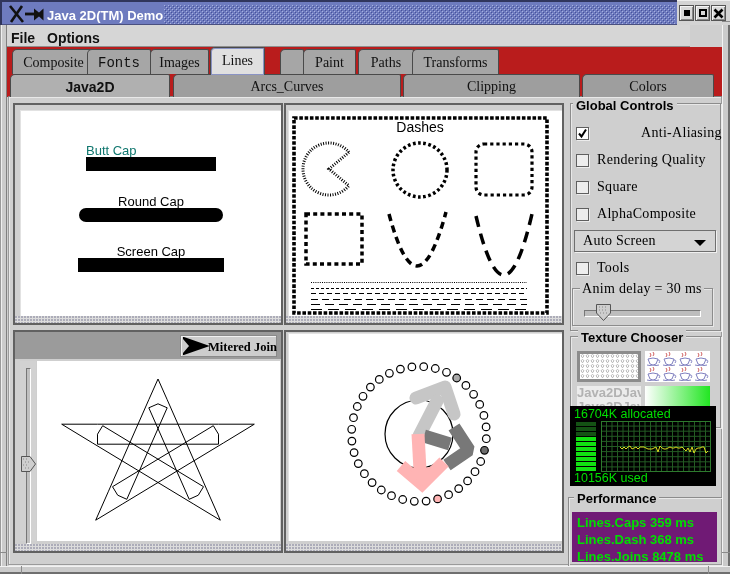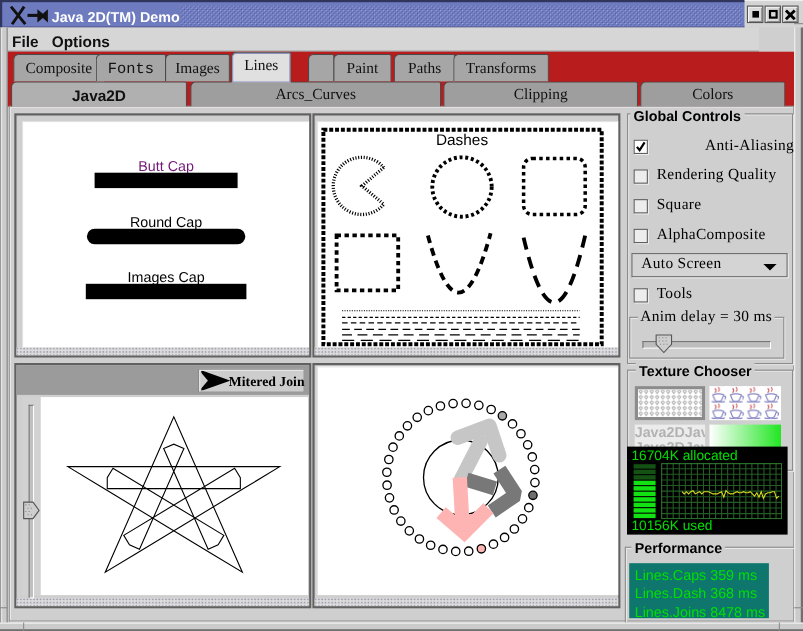--- a/index.html
+++ b/index.html
@@ -98,25 +98,25 @@
   <div class="dpb" style="left:284px;top:330px;width:280px;height:223px;"></div>
   <div class="surf" style="left:20px;top:110px;width:261px;height:206px;"></div>
   <div class="texstrip" style="left:15px;top:316px;width:266px;"></div>
   <div class="surf" style="left:288px;top:110px;width:274px;height:206px;"></div>
   <div class="texstrip" style="left:286px;top:316px;width:276px;"></div>
   <div class="texstrip" style="left:15px;top:544px;width:266px;"></div>
   <div class="texstrip" style="left:286px;top:544px;width:276px;"></div>
   <div class="surf" style="left:37px;top:361px;width:243px;height:180px;border:none;"></div>
   <div class="surf" style="left:288px;top:333px;width:274px;height:208px;"></div>
 
-  <div class="abs" style="left:86px;top:143px;width:130px;text-align:center;font-size:13px;color:#701a75;">Butt Cap</div>
+  <div class="abs" style="left:86px;top:143px;width:130px;font-size:13px;color:#0f766e;">Butt Cap</div>
   <div class="abs" style="left:86px;top:157px;width:130px;height:14px;background:#000;"></div>
   <div class="abs" style="left:86px;top:194px;width:130px;text-align:center;font-size:13px;color:#000;">Round Cap</div>
   <div class="abs" style="left:79px;top:208px;width:144px;height:14px;background:#000;border-radius:7px;"></div>
-  <div class="abs" style="left:86px;top:244px;width:130px;text-align:center;font-size:13px;color:#000;">Images Cap</div>
+  <div class="abs" style="left:86px;top:244px;width:130px;text-align:center;font-size:13px;color:#000;">Screen Cap</div>
   <div class="abs" style="left:78px;top:258px;width:146px;height:14px;background:#000;"></div>
 
   <svg class="abs" style="left:288px;top:105px;" width="273" height="211" viewBox="0 0 273 211" fill="none" stroke="#000">
     <rect x="6" y="13" width="253" height="195" stroke-width="3.6" stroke-dasharray="3.6 1.7"></rect>
     <text x="132" y="27" fill="#000" stroke="none" font-size="14" text-anchor="middle" font-family="Liberation Sans">Dashes</text>
     <path d="M60.9 47.3 A26 26 0 1 0 60.9 80.7 L41 64 Z" stroke-width="3" stroke-dasharray="1 1.5"></path>
     <circle cx="132" cy="65" r="27" stroke-width="3.5" stroke-dasharray="2.7 2.5"></circle>
     <rect x="188" y="39" width="56" height="51" rx="8" stroke-width="3.2" stroke-dasharray="3.2 3"></rect>
     <rect x="18" y="109" width="56" height="50" stroke-width="3.5" stroke-dasharray="4 3.2"></rect>
     <path d="M101 109 Q129 214 158 107" stroke-width="3.5" stroke-dasharray="7 5"></path>
@@ -305,21 +305,21 @@
           <line x1="0" y1="45.9" x2="110" y2="45.9"></line>
         </g>
       <rect x="0.5" y="0.5" width="109" height="50" fill="none" stroke="#2d7a2d"></rect>
       <polyline fill="none" stroke="#d8d820" stroke-width="1" points="19,26 21,28 23,26 25,28 27,26 29,25 31,28 33,27 35,26 37,28 39,26 41,26 43,26 45,27 47,28 49,28 51,28 53,27 55,26 57,31 59,25 61,27 63,28 65,28 67,27 69,26 71,27 73,27 75,26 77,27 79,27 81,26 83,28 85,30 87,27 89,31 91,26 93,32 95,28 97,27 99,27 101,26 103,26 105,32 107,30"></polyline>
     </svg>
     <div class="abs greentext" style="left:4px;top:65px;font-size:12.5px;">10156K used</div>
   </div>
 
   <div class="group" style="left:568px;top:497px;width:155px;height:70px;"></div>
   <div class="gtitle" style="left:574px;top:491px;">Performance</div>
-  <div class="abs" style="left:572px;top:512px;width:127px;height:50px;background:#0f766e;">
+  <div class="abs" style="left:572px;top:512px;width:145px;height:50px;background:#701a75;font-weight:bold;">
     <div class="abs greentext" style="left:5px;top:2px;font-size:13px;line-height:17px;">Lines.Caps 359 ms<br>Lines.Dash 368 ms<br>Lines.Joins 8478 ms</div>
   </div>
 
   <div class="abs" style="left:0px;top:25px;width:7px;height:549px;background:#cbcbcb;border-left:1px solid #9a9a9a;border-right:1px solid #808080;box-sizing:border-box;box-shadow:inset 1px 0 0 #efefef;"></div>
   <div class="abs" style="left:722px;top:25px;width:8px;height:549px;background:#cbcbcb;border-left:1px solid #f2f2f2;border-right:2px solid #6f6f6f;box-sizing:border-box;"></div>
   <div class="abs" style="left:0;top:566px;width:730px;height:8px;background:#cbcbcb;border-top:1px solid #f2f2f2;border-bottom:2px solid #6f6f6f;box-sizing:border-box;"></div>
   <div class="abs" style="left:21px;top:566px;width:1px;height:8px;background:#8a8a8a;"></div>
   <div class="abs" style="left:708px;top:566px;width:1px;height:8px;background:#8a8a8a;"></div>
   <div class="abs" style="left:722px;top:21px;width:8px;height:1px;background:#8a8a8a;"></div>
   <div class="abs" style="left:722px;top:552px;width:8px;height:1px;background:#8a8a8a;"></div>

